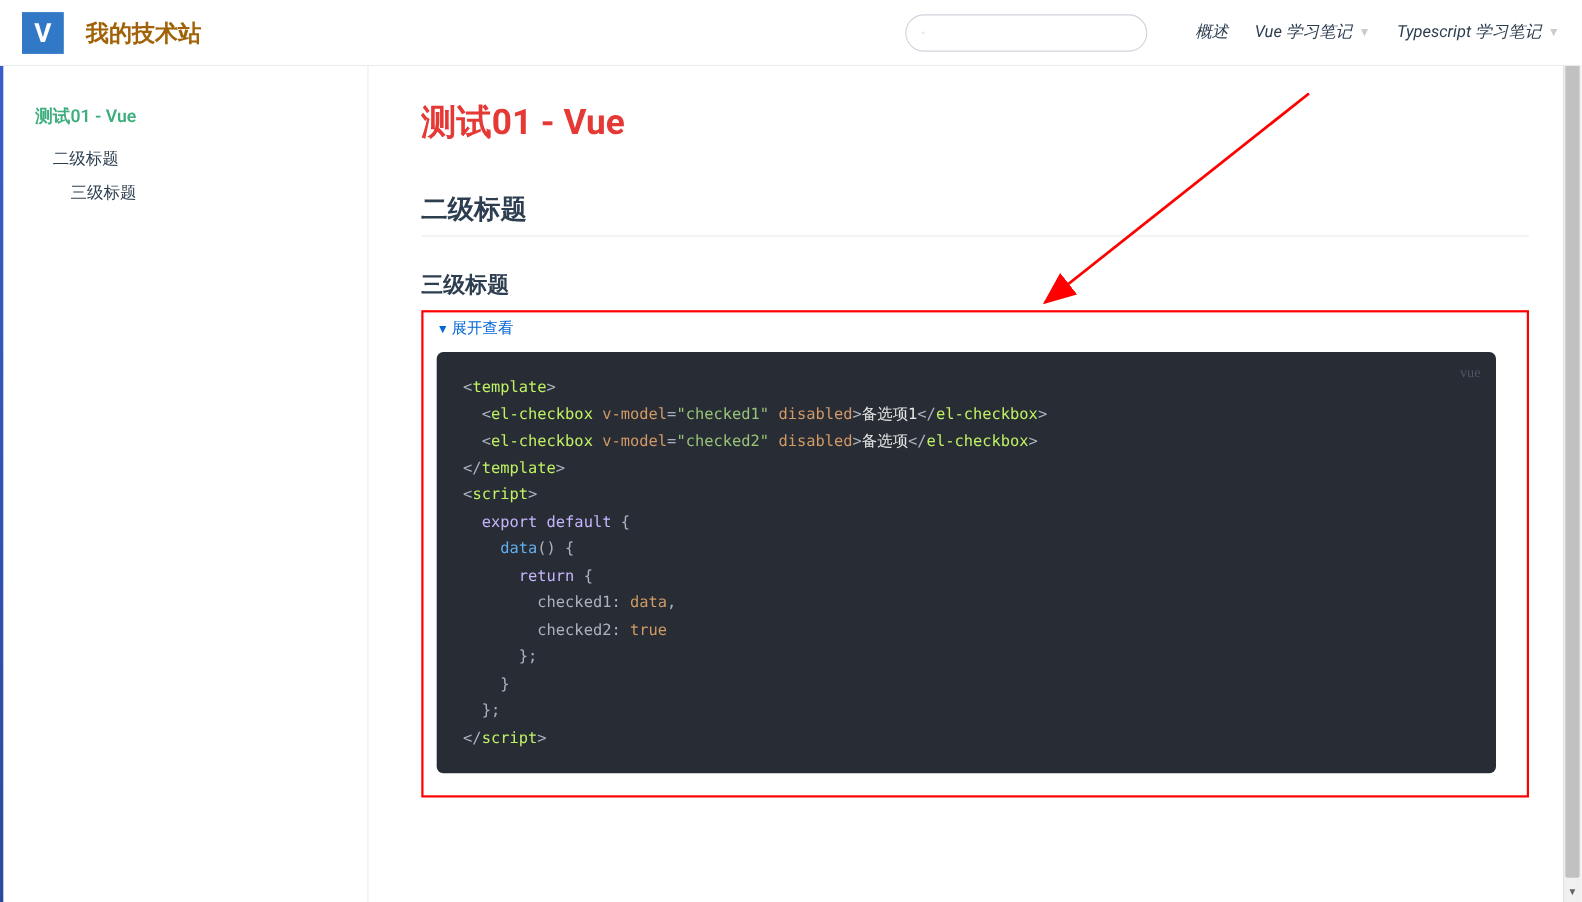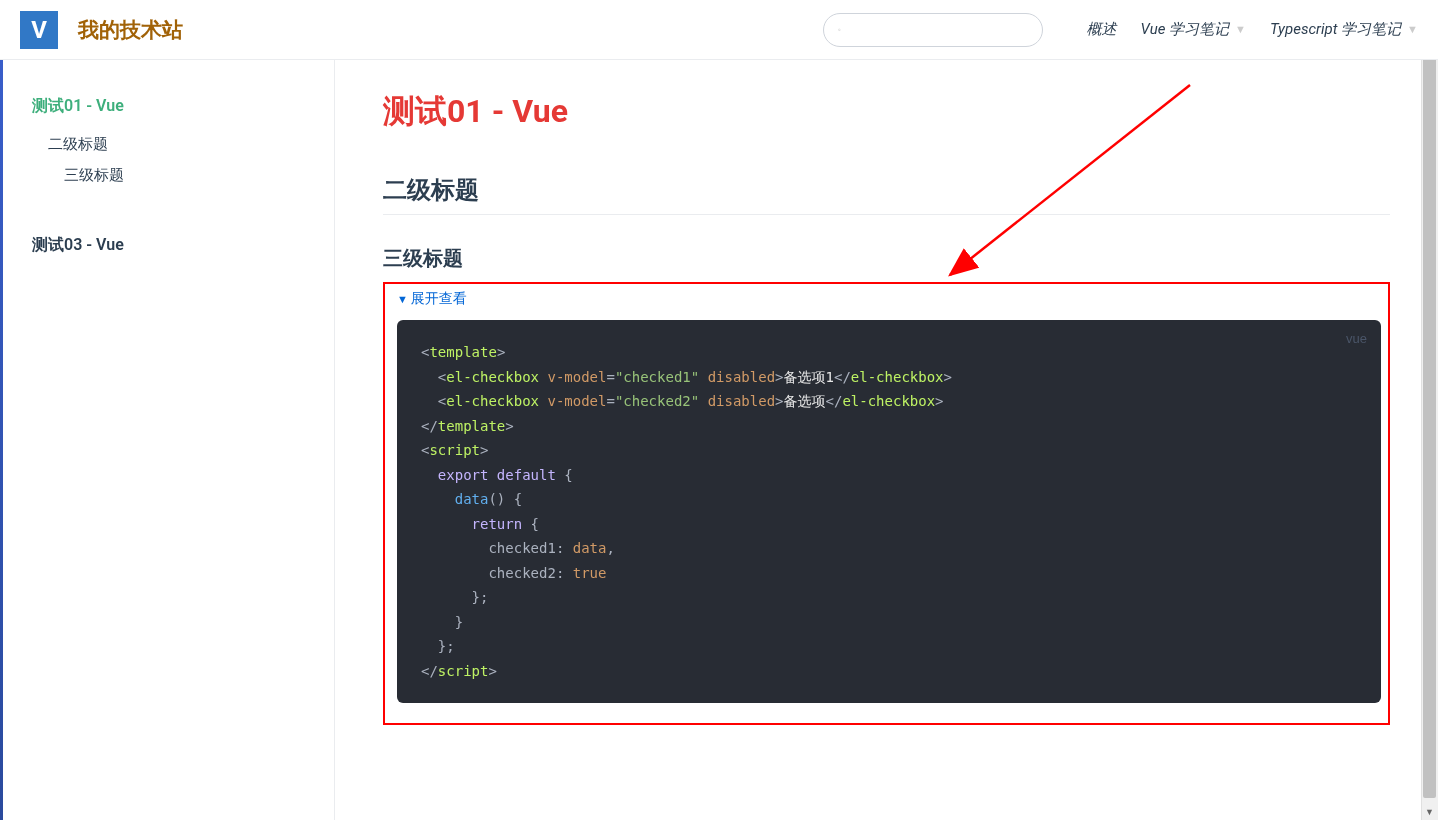--- a/index.html
+++ b/index.html
@@ -138,21 +138,21 @@
       border-bottom: 1px solid #eaecef;
       margin-bottom: 30px;
     }
     h3.section-h3 {
       font-size: 20px;
       font-weight: 600;
       margin-bottom: 10px;
     }
     .red-box {
       border: 2px solid #ff0000;
-      padding: 2px 7px 20px 12px;
+      padding: 2px 28px 20px 12px;
       position: relative;
     }
     .expand-toggle {
       color: #0366d6;
       font-size: 14px;
       cursor: pointer;
       padding: 4px 0 12px 0;
       display: inline-block;
     }
     .expand-toggle::before {
@@ -169,21 +169,21 @@
       line-height: 1.75;
       color: #abb2bf;
       overflow-x: auto;
     }
     .code-lang {
       position: absolute;
       top: 8px;
       right: 14px;
       color: #4a5568;
       font-size: 13px;
-      font-family: Liberation Sans, sans-serif;
+      font-family: Liberation Serif, serif;
     }
     .tok-punc { color: #abb2bf; }
     .tok-tag { color: #bef264; }
     .tok-attr { color: #d19a66; }
     .tok-str { color: #98c379; }
     .tok-kw { color: #c4b5fd; }
     .tok-fn { color: #61afef; }
     .tok-bool { color: #d19a66; }
     .tok-text { color: #e8e8e8; }
     .arrow-overlay {
@@ -267,23 +267,20 @@
 <div class="body-wrap">
   <div class="sidebar">
     <div class="sidebar-item active">
       <span>测试01 - Vue</span>
     </div>
     <div class="sidebar-sub">
       <span>二级标题</span>
     </div>
     <div class="sidebar-sub2">
       <span>三级标题</span>
-    </div>
-    <div class="sidebar-item sidebar-group-gap">
-      <span>测试03 - Vue</span>
     </div>
   </div>
 
   <div class="content">
     <h1 class="page-title">测试01 - Vue</h1>
     <h2 class="section-h2">二级标题</h2>
     <h3 class="section-h3">三级标题</h3>
 
     <div class="red-box">
       <span class="expand-toggle">展开查看</span>

